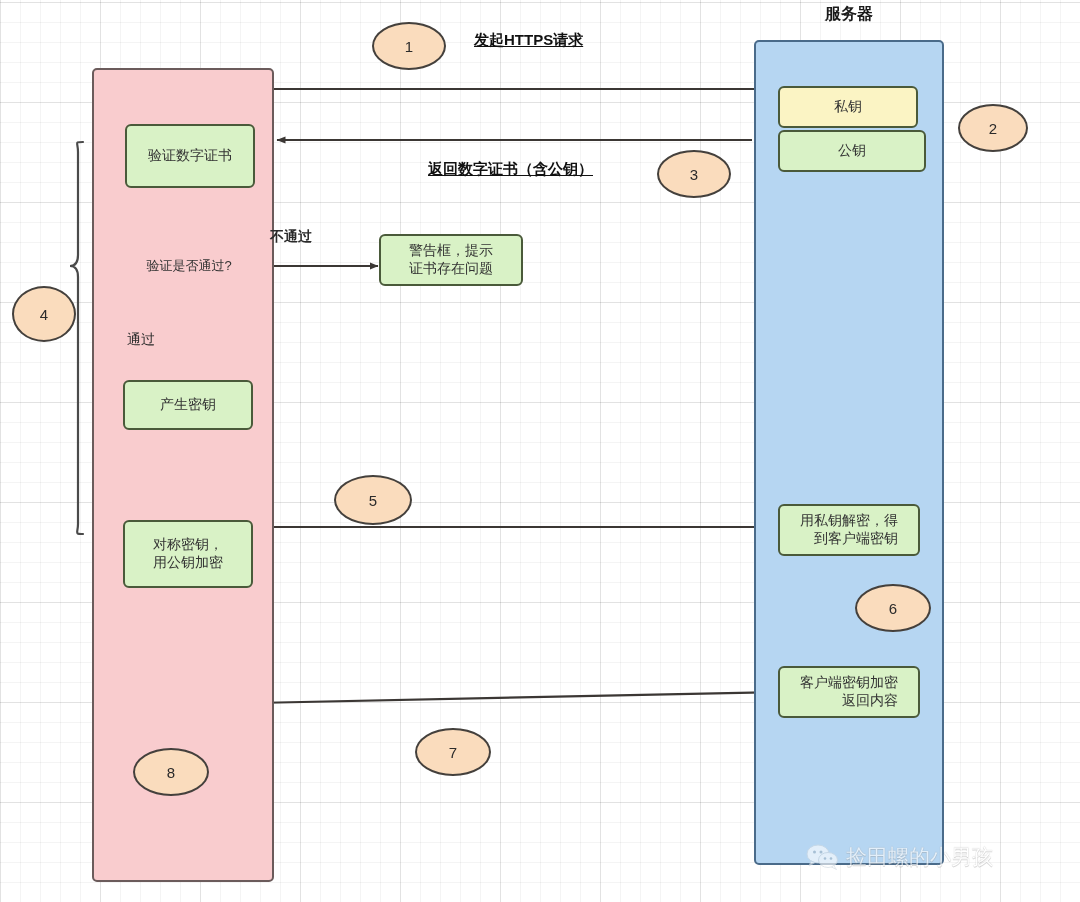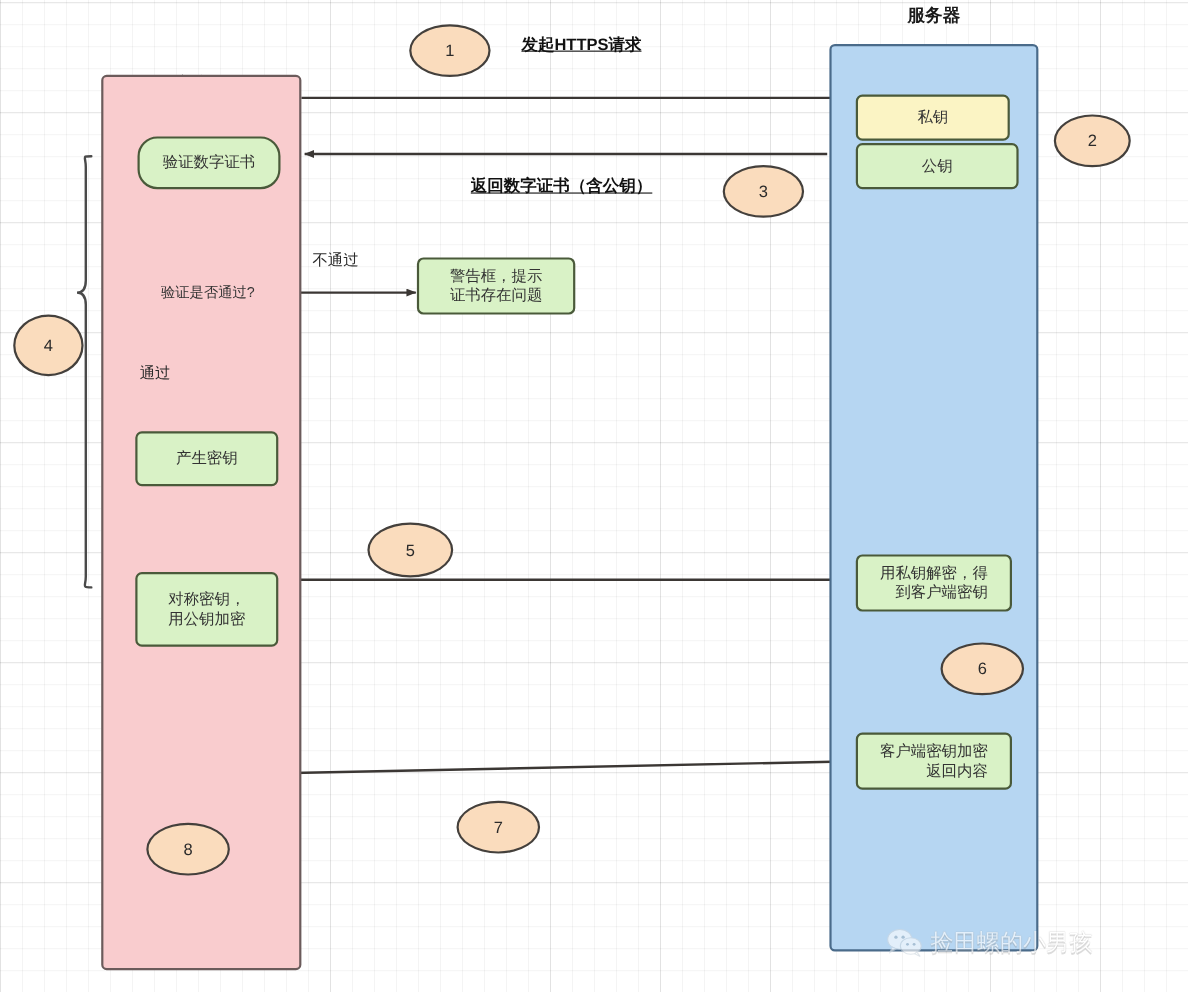--- a/index.html
+++ b/index.html
@@ -156,47 +156,47 @@
     <path d="M83,142 C 74,142 78,142 78,152 L78,255 C78,264 74,266 70,266
              C74,266 78,268 78,277 L78,524 C78,533 74,534 83,534" fill="none" stroke="#4a4a4a" stroke-width="2.2" stroke-linecap="round"></path>
   </svg>
 
   <div class="lane-title" style="left:92px; top:24px; width:182px;margin-top:43px;">客户端</div>
   <div class="lane-title" style="left:754px; top:4px; width:190px;">服务器</div>
 
   <div class="node lane lane-client" style="left:92px; top:68px; width:182px; height:814px;"></div>
   <div class="node lane lane-server" style="left:754px; top:40px; width:190px; height:825px;"></div>
 
-  <div class="node proc" style="left:125px; top:124px; width:130px; height:48px;border-radius:18px;">验证数字证书</div>
+  <div class="node proc" style="left:125px; top:124px; width:130px; height:64px;">验证数字证书</div>
 
   <div class="diamond-wrap" style="left:125px; top:221px; width:128px; height:90px;">
     <div class="diamond-label">验证是否通过?</div>
   </div>
 
   <div class="node proc" style="left:379px; top:234px; width:144px; height:52px;">警告框，提示
 证书存在问题</div>
 
-  <div class="node proc" style="left:123px; top:392px; width:130px; height:50px;">产生密钥</div>
+  <div class="node proc" style="left:123px; top:380px; width:130px; height:50px;">产生密钥</div>
 
   <div class="node proc" style="left:123px; top:520px; width:130px; height:68px;">对称密钥，
 用公钥加密</div>
 
 
   <div class="node proc-yellow" style="left:778px; top:86px; width:140px; height:42px;">私钥</div>
   <div class="node proc" style="left:778px; top:130px; width:148px; height:42px;">公钥</div>
 
   <div class="node proc" style="left:778px; top:504px; width:142px; height:52px;">用私钥解密，得
 到客户端密钥</div>
 
   <div class="node proc" style="left:778px; top:666px; width:142px; height:52px;">客户端密钥加密
 返回内容</div>
 
   <div class="edge-label bold" style="left:474px; top:31px;">发起HTTPS请求</div>
   <div class="edge-label bold" style="left:428px; top:160px;">返回数字证书（含公钥）</div>
-  <div class="edge-label" style="left:284px; top:228px;">不通过</div>
+  <div class="edge-label" style="left:270px; top:228px;font-weight:bold;">不通过</div>
   <div class="edge-label" style="left:127px; top:331px;">通过</div>
 
   <div class="step" style="left:372px; top:22px; width:70px; height:44px;">1</div>
   <div class="step" style="left:958px; top:104px; width:66px; height:44px;">2</div>
   <div class="step" style="left:657px; top:150px; width:70px; height:44px;">3</div>
   <div class="step" style="left:12px; top:286px; width:60px; height:52px;">4</div>
   <div class="step" style="left:334px; top:475px; width:74px; height:46px;">5</div>
   <div class="step" style="left:855px; top:584px; width:72px; height:44px;">6</div>
   <div class="step" style="left:415px; top:728px; width:72px; height:44px;">7</div>
   <div class="step" style="left:133px; top:748px; width:72px; height:44px;">8</div>

